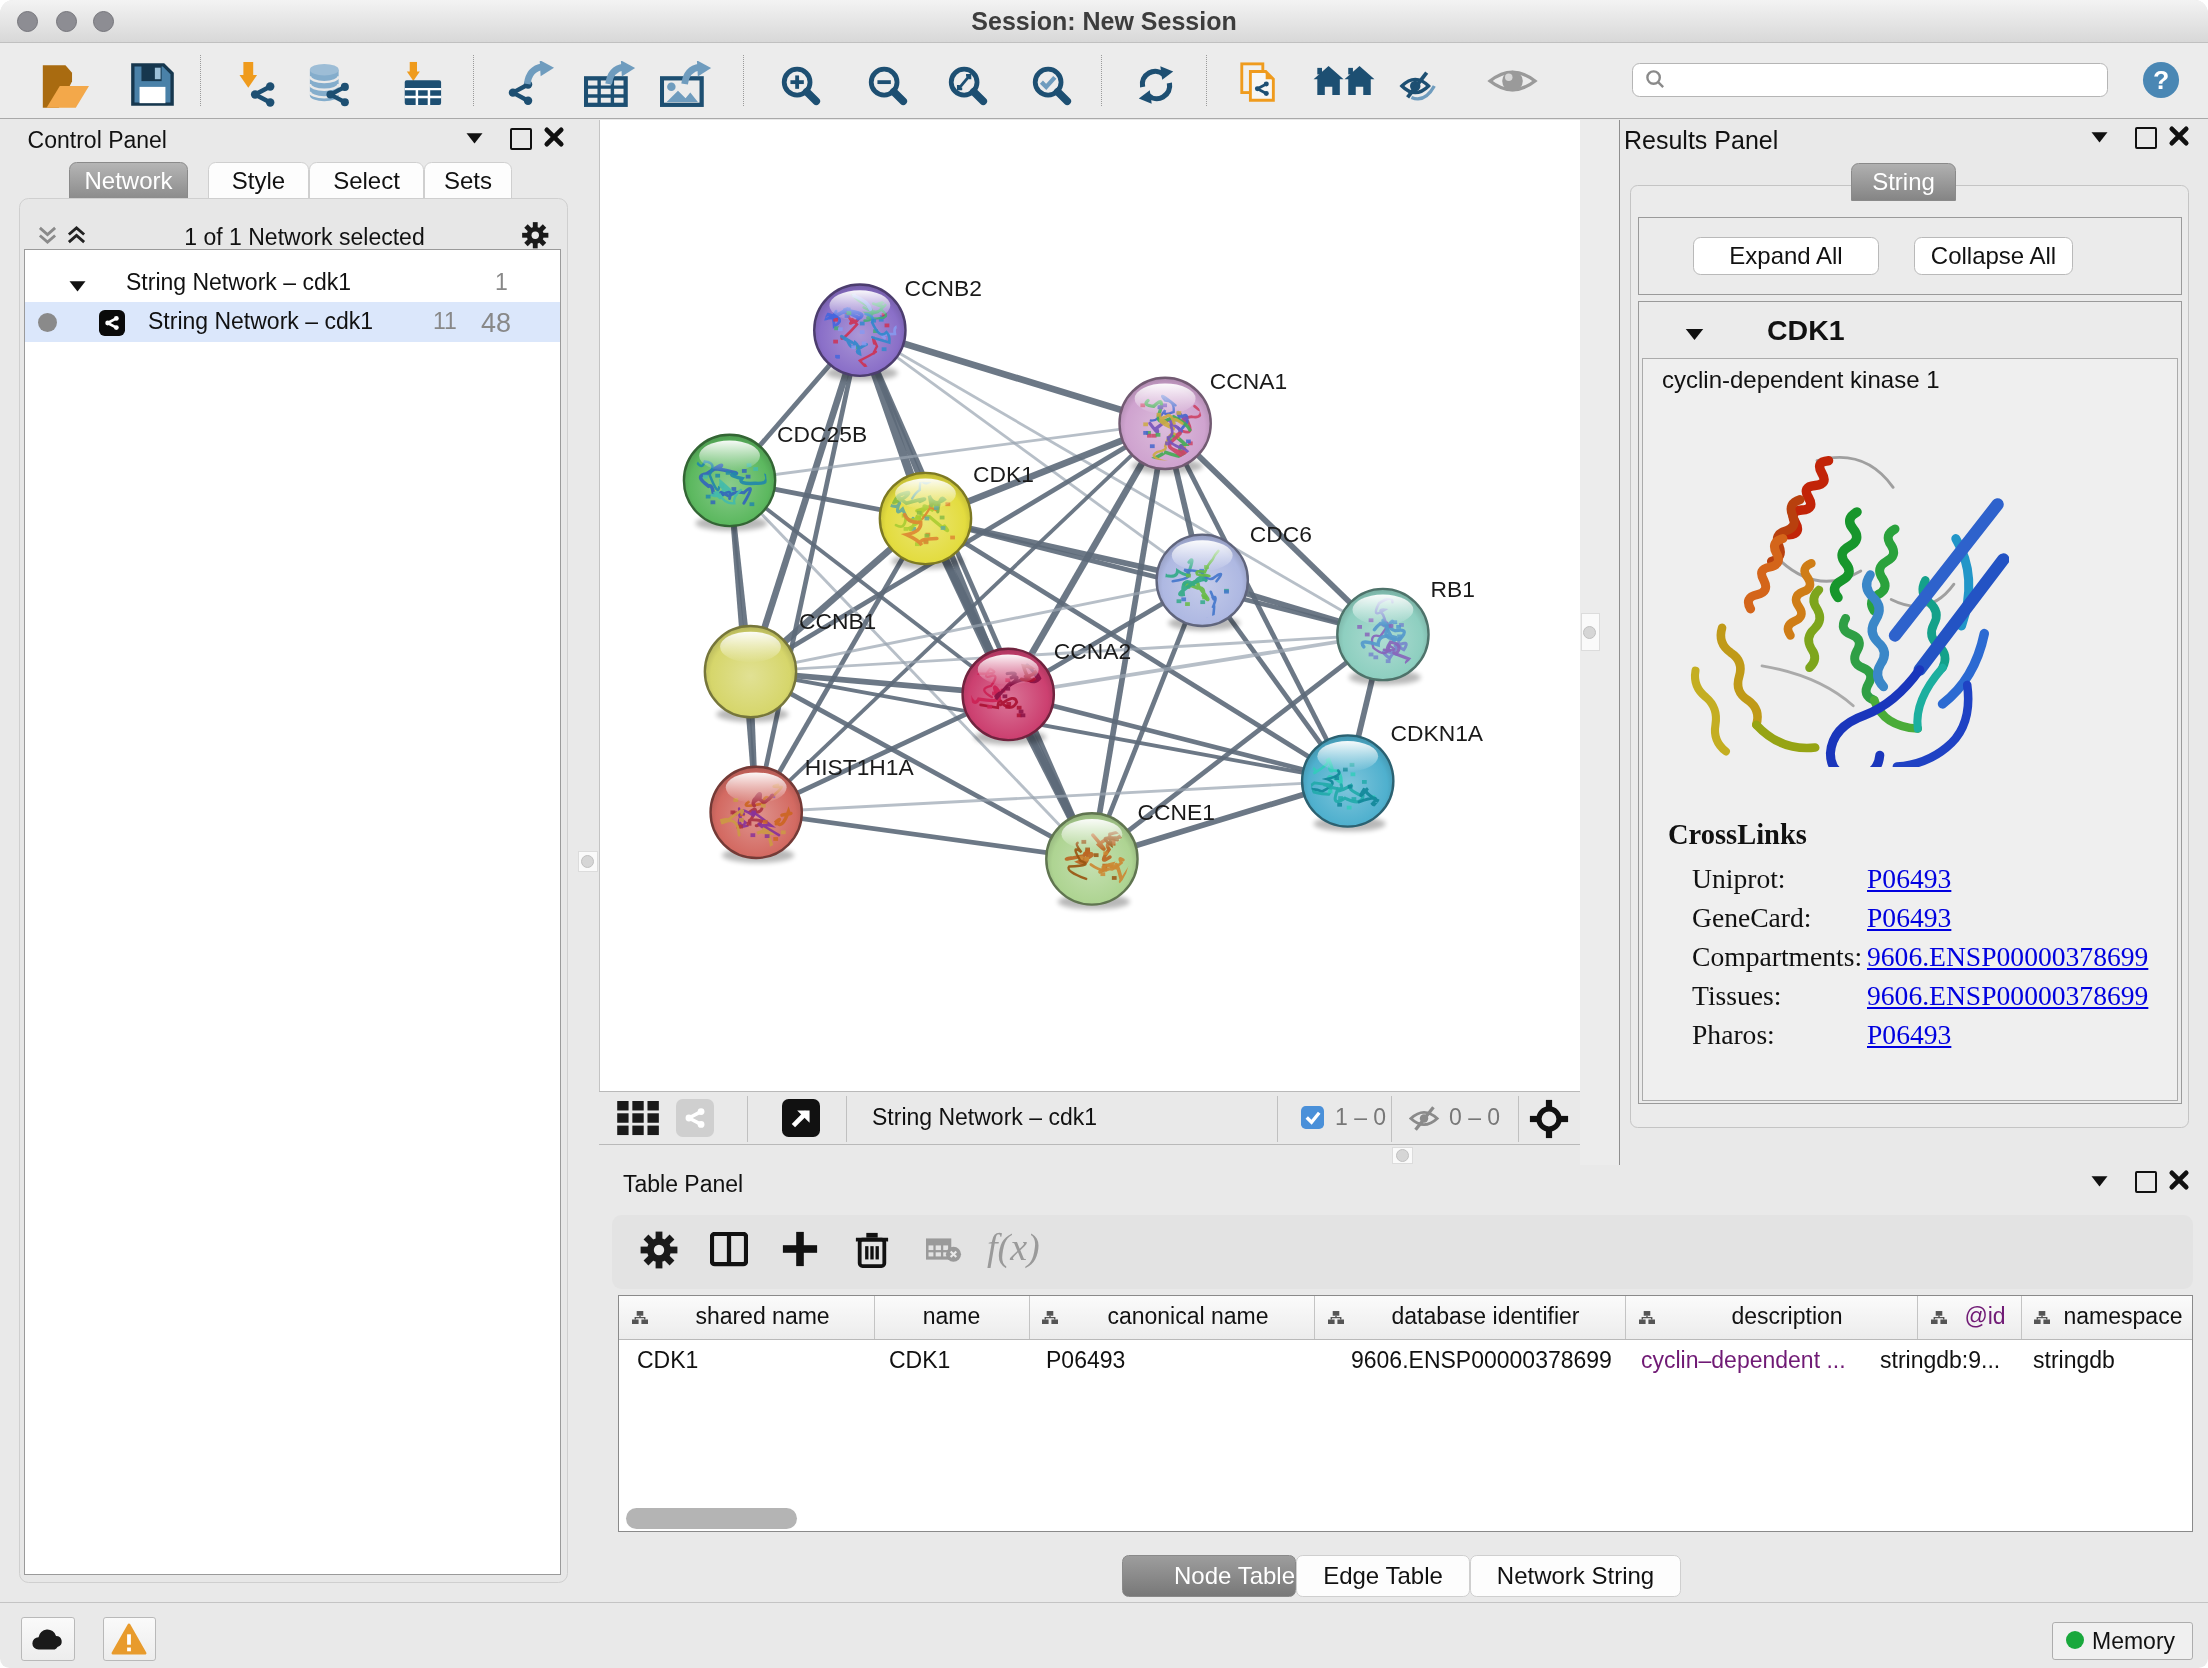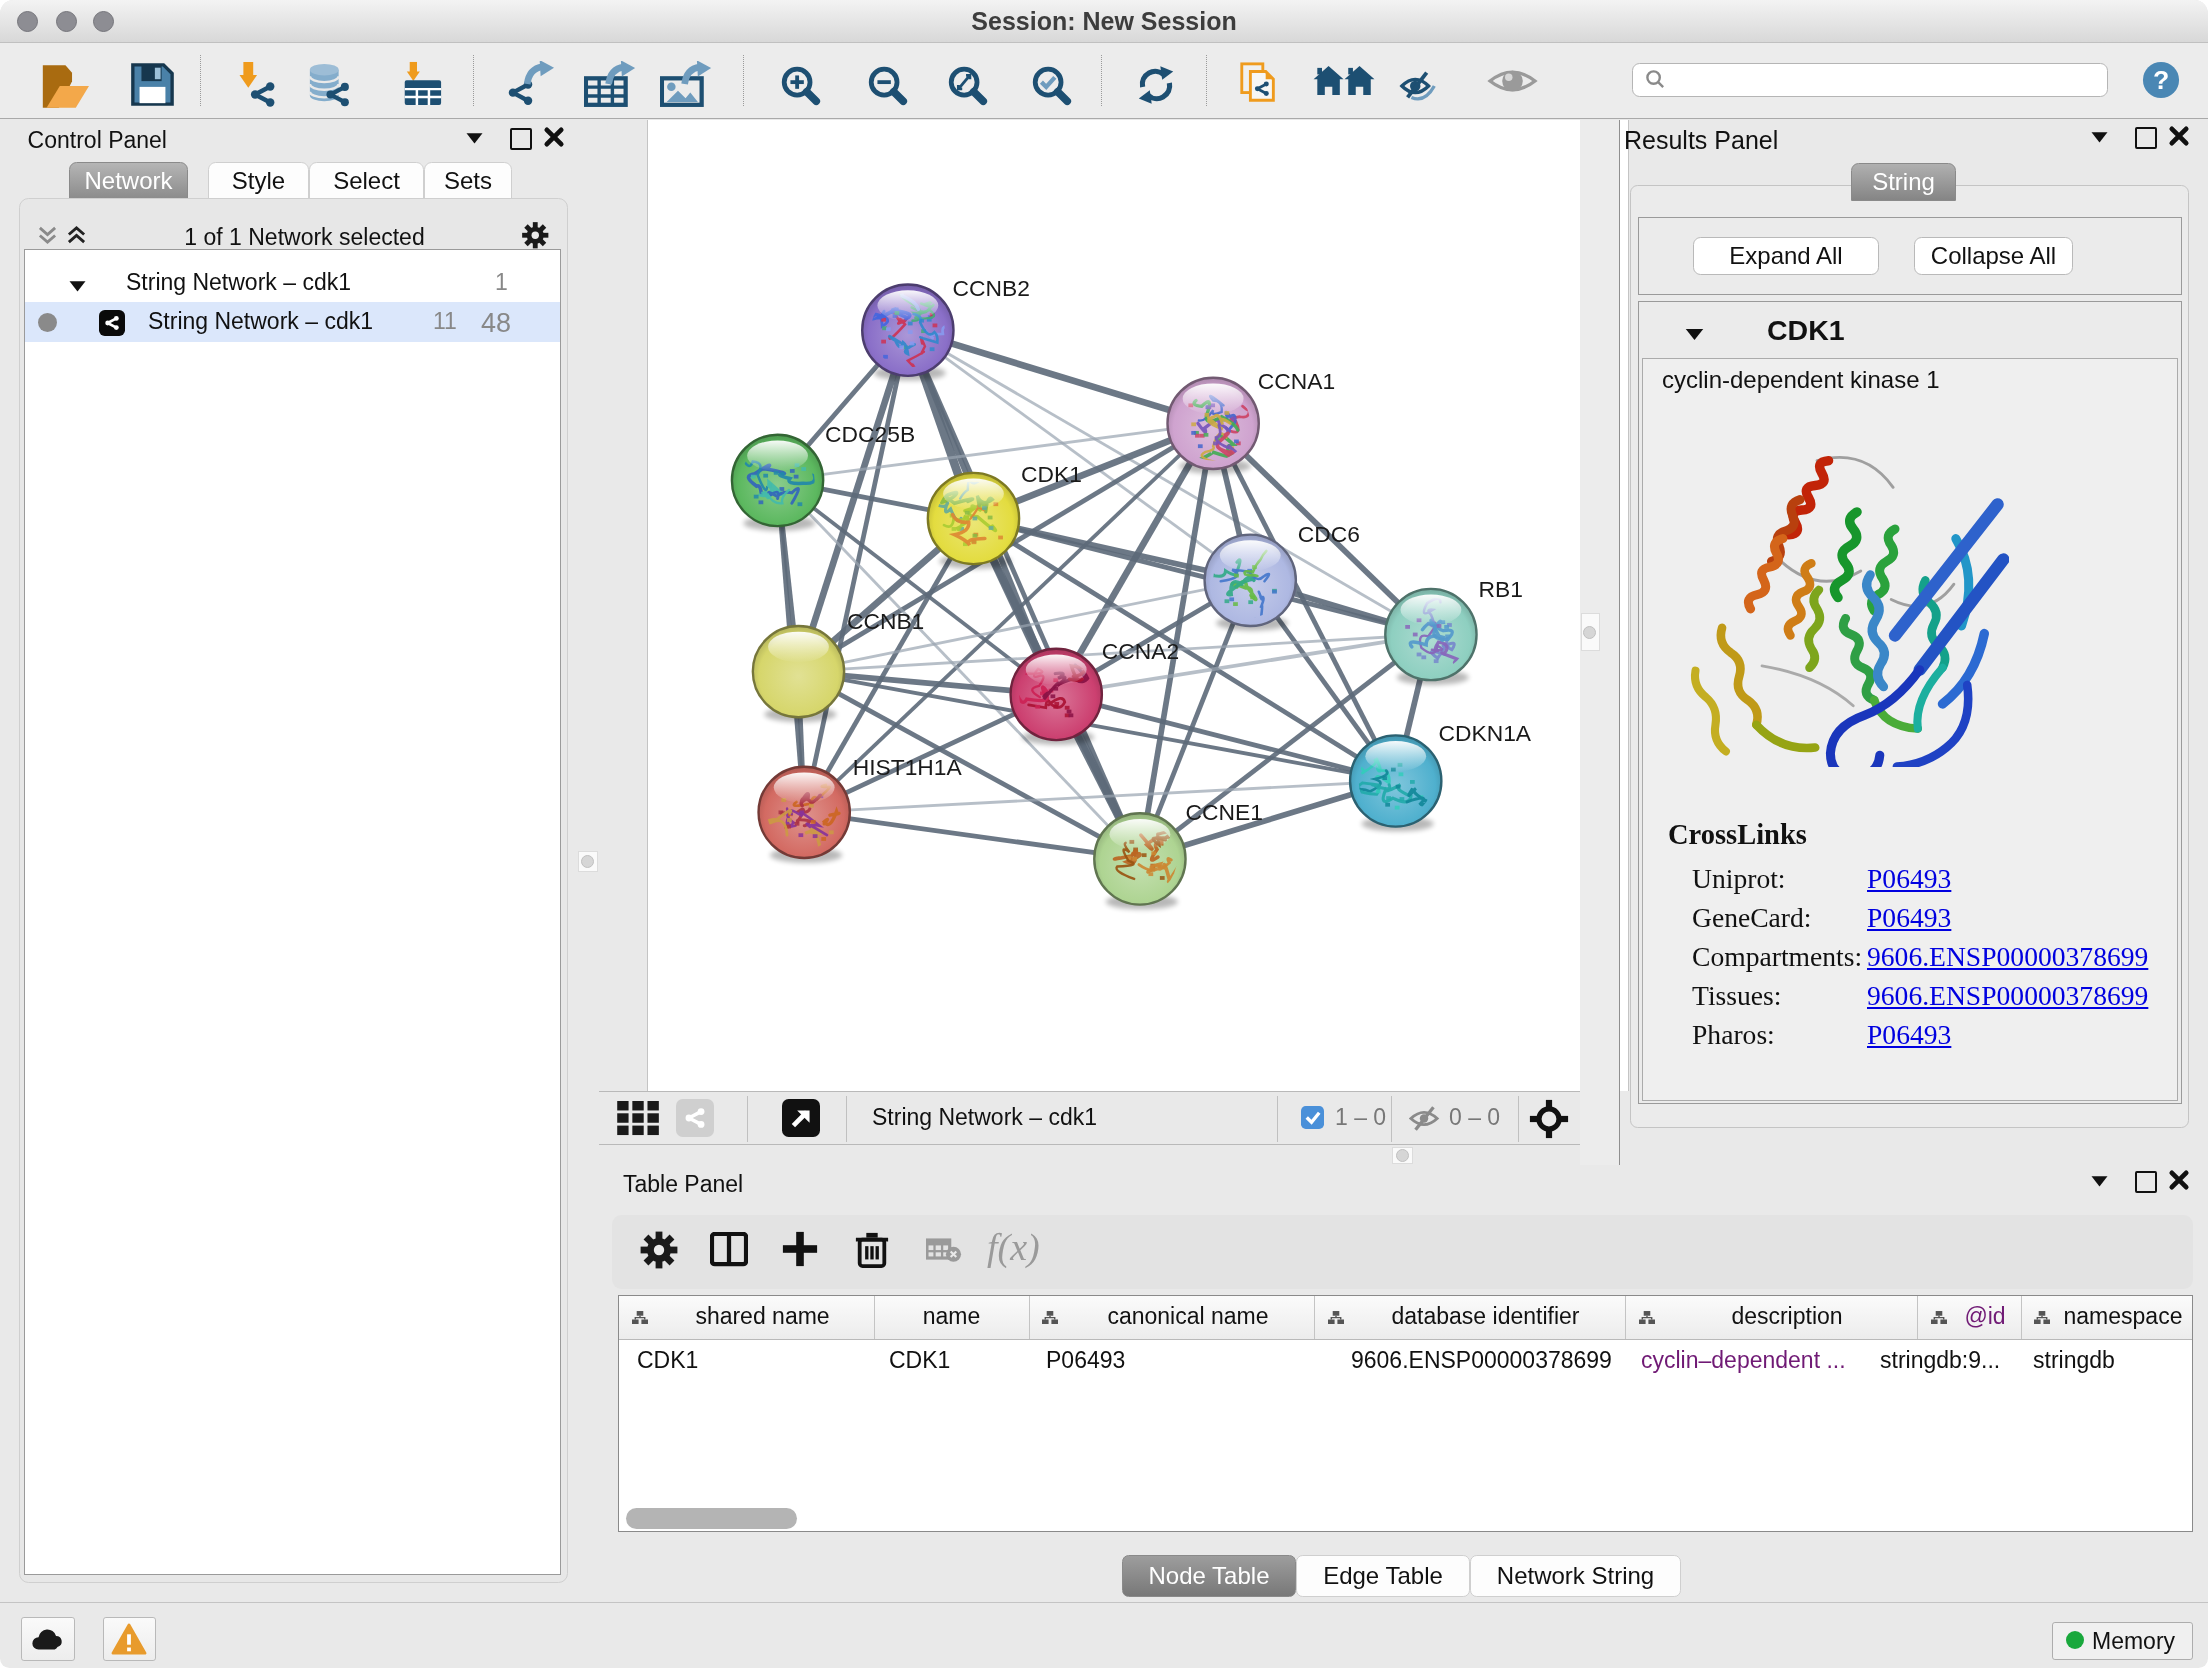--- a/index.html
+++ b/index.html
@@ -190,21 +190,21 @@
       <line x1="9.0" y1="13.5" x2="18.0" y2="18.3" stroke="#fff" stroke-width="2.7"></line>
       <circle cx="9.0" cy="13.5" r="2.52" fill="#fff"></circle>
       <circle cx="18.0" cy="8.7" r="2.52" fill="#fff"></circle>
       <circle cx="18.0" cy="18.3" r="2.52" fill="#fff"></circle>
     </svg></div>
 <div style="position:absolute;left:148px;top:308px;font-size:23px;color:#111;">String Network – cdk1</div>
 <div style="position:absolute;left:433px;top:308px;font-size:23px;color:#888;">11</div>
 <div style="position:absolute;left:481px;top:308px;font-size:27px;color:#888;">48</div>
 <div style="position:absolute;left:578px;top:851px;width:20px;height:21px;background:#fafafa;border:1px solid #dcdcdc;box-sizing:border-box;"></div>
 <div style="position:absolute;left:581px;top:855px;width:13.3px;height:13.3px;border-radius:50%;background:#d6d6d6;border:1px solid #c0c0c0;box-sizing:border-box;"></div>
-<div style="position:absolute;left:599px;top:120px;width:980px;height:971px;background:#fff;border-left:1px solid #c4c4c4;border-right:1px solid #c4c4c4;box-sizing:content-box;margin-left:48px;">
+<div style="position:absolute;left:599px;top:120px;width:980px;height:971px;background:#fff;border-left:1px solid #c4c4c4;border-right:1px solid #c4c4c4;box-sizing:content-box;">
     <svg width="980" height="971" viewBox="0 0 1030 1021" style="position:absolute;left:0;top:0" font-family="Liberation Sans, sans-serif">
       <defs>
         <filter id="blur3" x="-50%" y="-50%" width="200%" height="200%">
           <feGaussianBlur stdDeviation="3"></feGaussianBlur>
         </filter>
         <radialGradient id="gB2" cx="0.5" cy="0.55" r="0.7">
           <stop offset="0" stop-color="#ab97d7"></stop>
           <stop offset="0.62" stop-color="#8a6fc8"></stop>
           <stop offset="1" stop-color="#56457c"></stop>
         </radialGradient>
@@ -837,21 +837,21 @@
     </svg></div>
 <div style="position:absolute;left:2059px;top:1303px;width:128px;text-align:center;font-size:23px;color:#111;white-space:nowrap;overflow:hidden;">namespace</div>
 <div style="position:absolute;left:637px;top:1347px;width:228px;font-size:23px;color:#111;white-space:nowrap;overflow:hidden;">CDK1</div>
 <div style="position:absolute;left:889px;top:1347px;width:133px;font-size:23px;color:#111;white-space:nowrap;overflow:hidden;">CDK1</div>
 <div style="position:absolute;left:1046px;top:1347px;width:257px;font-size:23px;color:#111;white-space:nowrap;overflow:hidden;">P06493</div>
 <div style="position:absolute;left:1351px;top:1347px;width:266px;font-size:23px;color:#111;white-space:nowrap;overflow:hidden;">9606.ENSP00000378699</div>
 <div style="position:absolute;left:1641px;top:1347px;width:204px;font-size:23px;color:#701a75;white-space:nowrap;overflow:hidden;">cyclin–dependent ...</div>
 <div style="position:absolute;left:1880px;top:1347px;width:128px;font-size:23px;color:#111;white-space:nowrap;overflow:hidden;">stringdb:9...</div>
 <div style="position:absolute;left:2033px;top:1347px;width:152px;font-size:23px;color:#111;white-space:nowrap;overflow:hidden;">stringdb</div>
 <div style="position:absolute;left:626px;top:1508px;width:171px;height:21px;border-radius:10.5px;background:#b4b4b4;"></div>
-<div style="position:absolute;left:1122px;top:1555px;width:174px;height:42px;background:linear-gradient(#9d9d9d,#787878);color:#fff;border:1px solid #8a8a8a;box-sizing:border-box;border-radius:6.7px;text-align:center;line-height:40px;font-size:24px;">Node Table</div>
+<div style="position:absolute;left:1122px;top:1555px;width:174px;height:42px;background:linear-gradient(#9d9d9d,#787878);color:#fff;border:1px solid #8a8a8a;box-sizing:border-box;border-radius:6.7px;text-align:right;line-height:40px;font-size:24px;">Node Table</div>
 <div style="position:absolute;left:1296px;top:1555px;width:174px;height:42px;background:#fdfdfd;color:#111;border:1px solid #cfcfcf;box-sizing:border-box;border-radius:6.7px;text-align:center;line-height:40px;font-size:24px;">Edge Table</div>
 <div style="position:absolute;left:1470px;top:1555px;width:211px;height:42px;background:#fdfdfd;color:#111;border:1px solid #cfcfcf;box-sizing:border-box;border-radius:6.7px;text-align:center;line-height:40px;font-size:24px;">Network String</div>
 <div style="position:absolute;left:0;top:1602px;width:2208px;height:1px;background:#c4c4c4;"></div>
 <div style="position:absolute;left:21px;top:1617px;width:54px;height:44px;background:linear-gradient(#fafafa,#ededed);border:1px solid #b9b9b9;box-sizing:border-box;border-radius:2.9px;text-align:center;"></div>
 <div style="position:absolute;left:30px;top:1624px;line-height:0;"><svg width="36" height="28.5" viewBox="0 0 38 30" style="">
       <path d="M9 27 a6.5 6.5 0 0 1 0 -13 a9.5 9.5 0 0 1 18.5 -1.5 a6 6 0 0 1 1.5 11.8 a5 5 0 0 1 -3 2.7 Z" fill="#1a1a1a"></path>
     </svg></div>
 <div style="position:absolute;left:103px;top:1617px;width:53px;height:44px;background:linear-gradient(#fafafa,#ededed);border:1px solid #b9b9b9;box-sizing:border-box;border-radius:2.9px;"></div>
 <div style="position:absolute;left:111px;top:1623px;line-height:0;"><svg width="36" height="33" viewBox="0 0 38 35" style="">
       <path d="M19 2 L36 32 H2 Z" fill="#e89b2d" stroke="#e89b2d" stroke-width="3" stroke-linejoin="round"></path>

